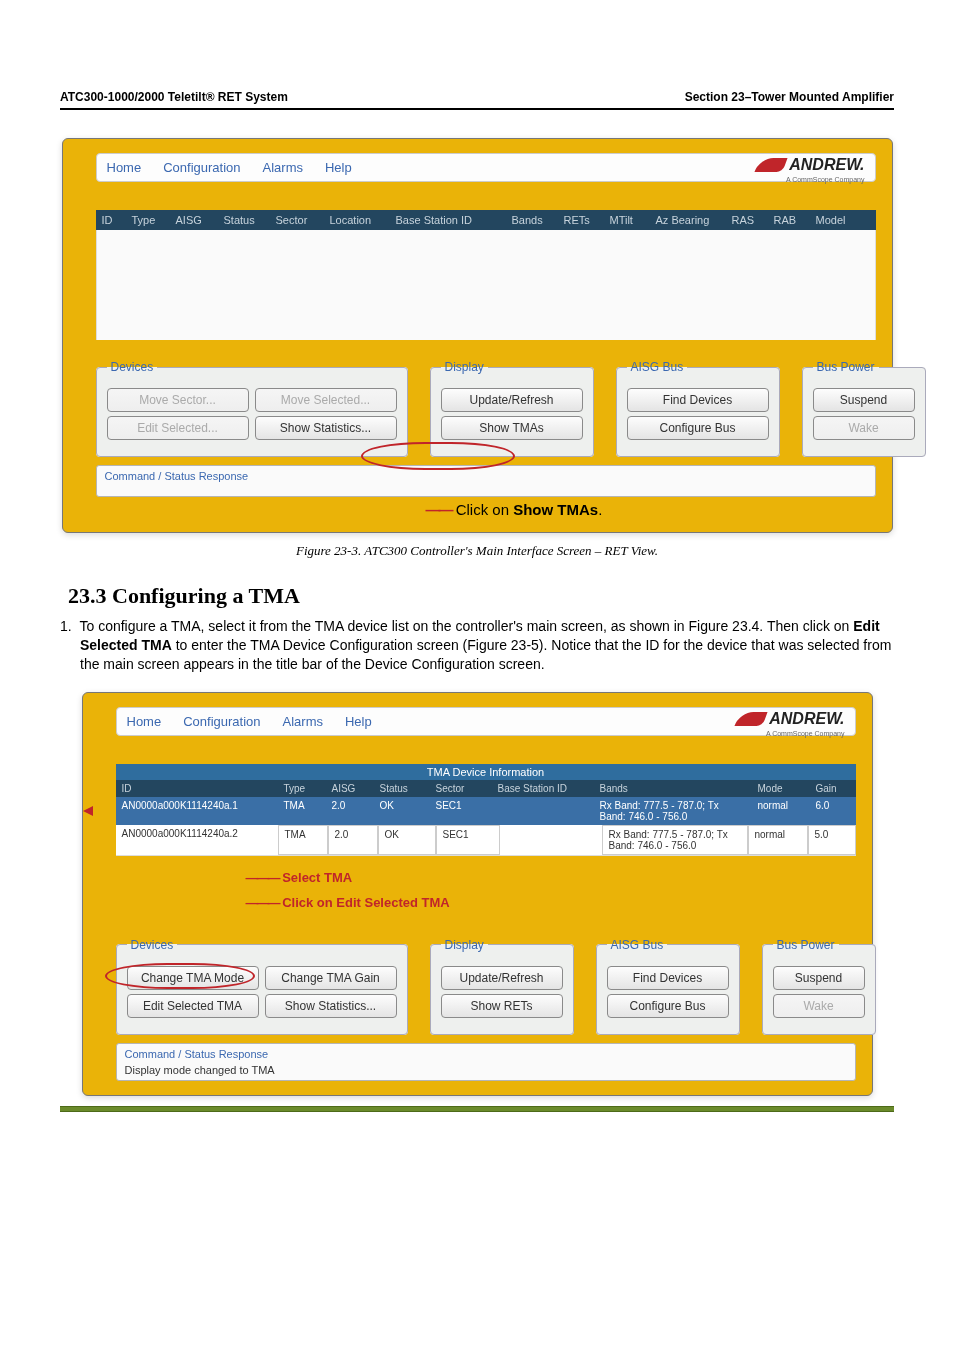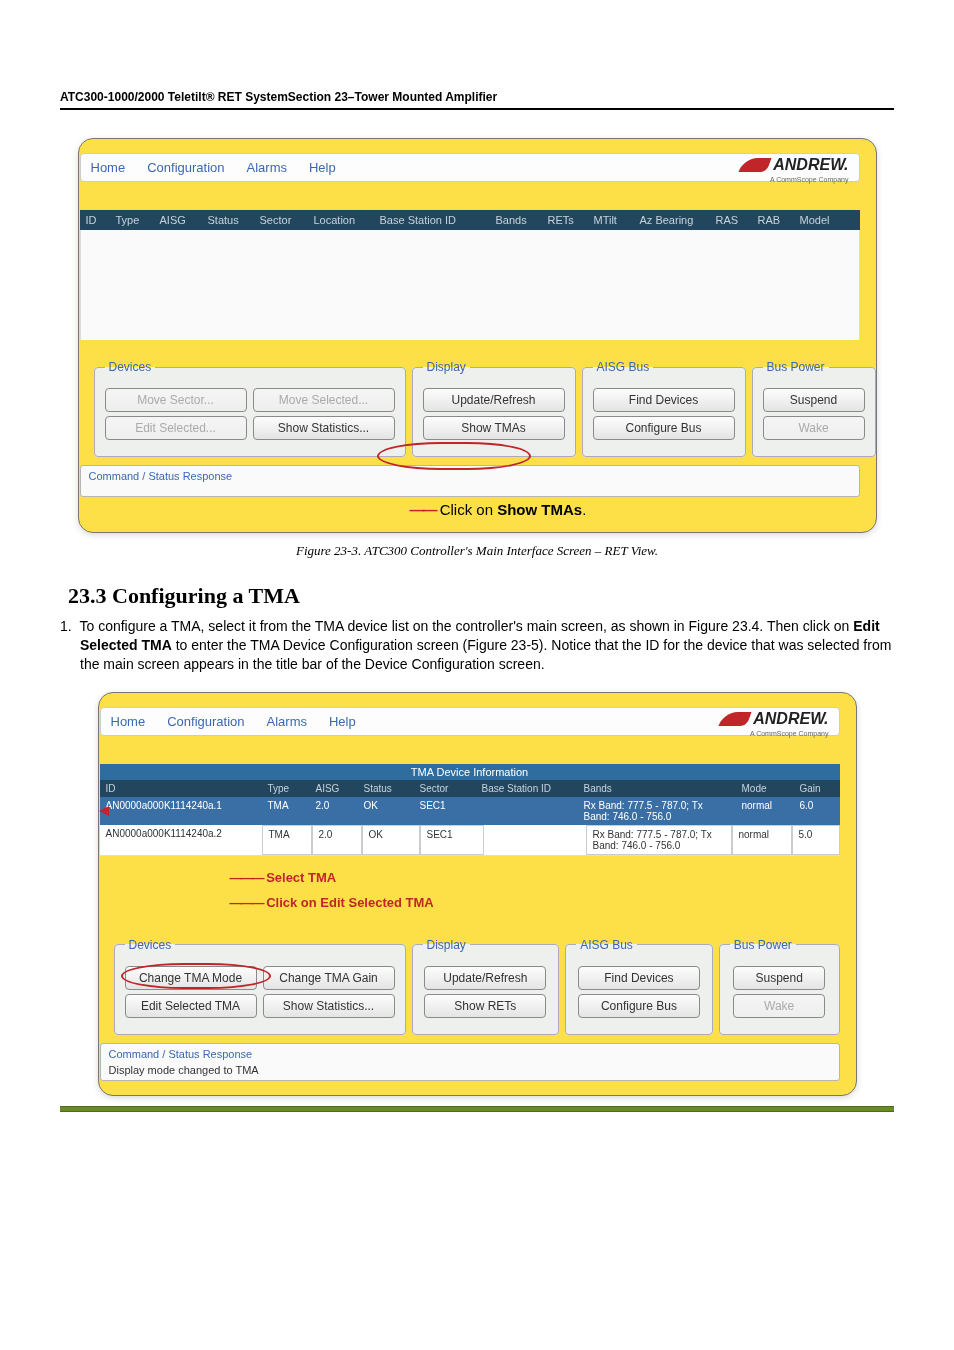--- a/index.html
+++ b/index.html
@@ -8,31 +8,32 @@
     background: #fff;
     font-family: Arial, Helvetica, sans-serif;
     color: #000;
     width: 954px;
   }
   .page {
     padding: 90px 60px 40px 60px;
   }
   .header-row {
     display: flex;
+    justify-content: space-between;
     font-size: 12px;
     font-weight: bold;
     border-bottom: 2px solid #000;
     padding-bottom: 4px;
     margin-bottom: 28px;
   }
   .screenshot-frame {
     border: 1px solid #777;
-    border-radius: 15px;
-    background: #fde047;
-    padding: 14px 16px 14px 1px;
+    border-radius: 6px;
+    background: #eab308;
+    padding: 14px 16px 14px 33px;
     margin: 0 auto 10px auto;
     width: 780px;
     box-shadow: 0 2px 6px rgba(0,0,0,.15);
   }
   .menubar {
     display: flex;
     align-items: center;
     gap: 22px;
     font-size: 13px;
     color: #3b68b0;
@@ -86,23 +87,22 @@
     background: #23465f;
     color: #c7d3dc;
     font-size: 11px;
     padding: 4px 6px;
     display: flex;
     gap: 6px;
   }
   .band-dark .col { flex: 0 0 auto; }
   .panel-groups {
     display: flex;
-    gap: 6px;
+    gap: 22px;
     margin-top: 40px;
-    margin-left: 14px;
   }
   fieldset.panel {
     border: 1px solid #aab;
     border-radius: 4px;
     padding: 10px 10px 12px 10px;
     margin: 0;
     flex: 1;
     background: #eef0ee;
   }
   fieldset.panel legend {

